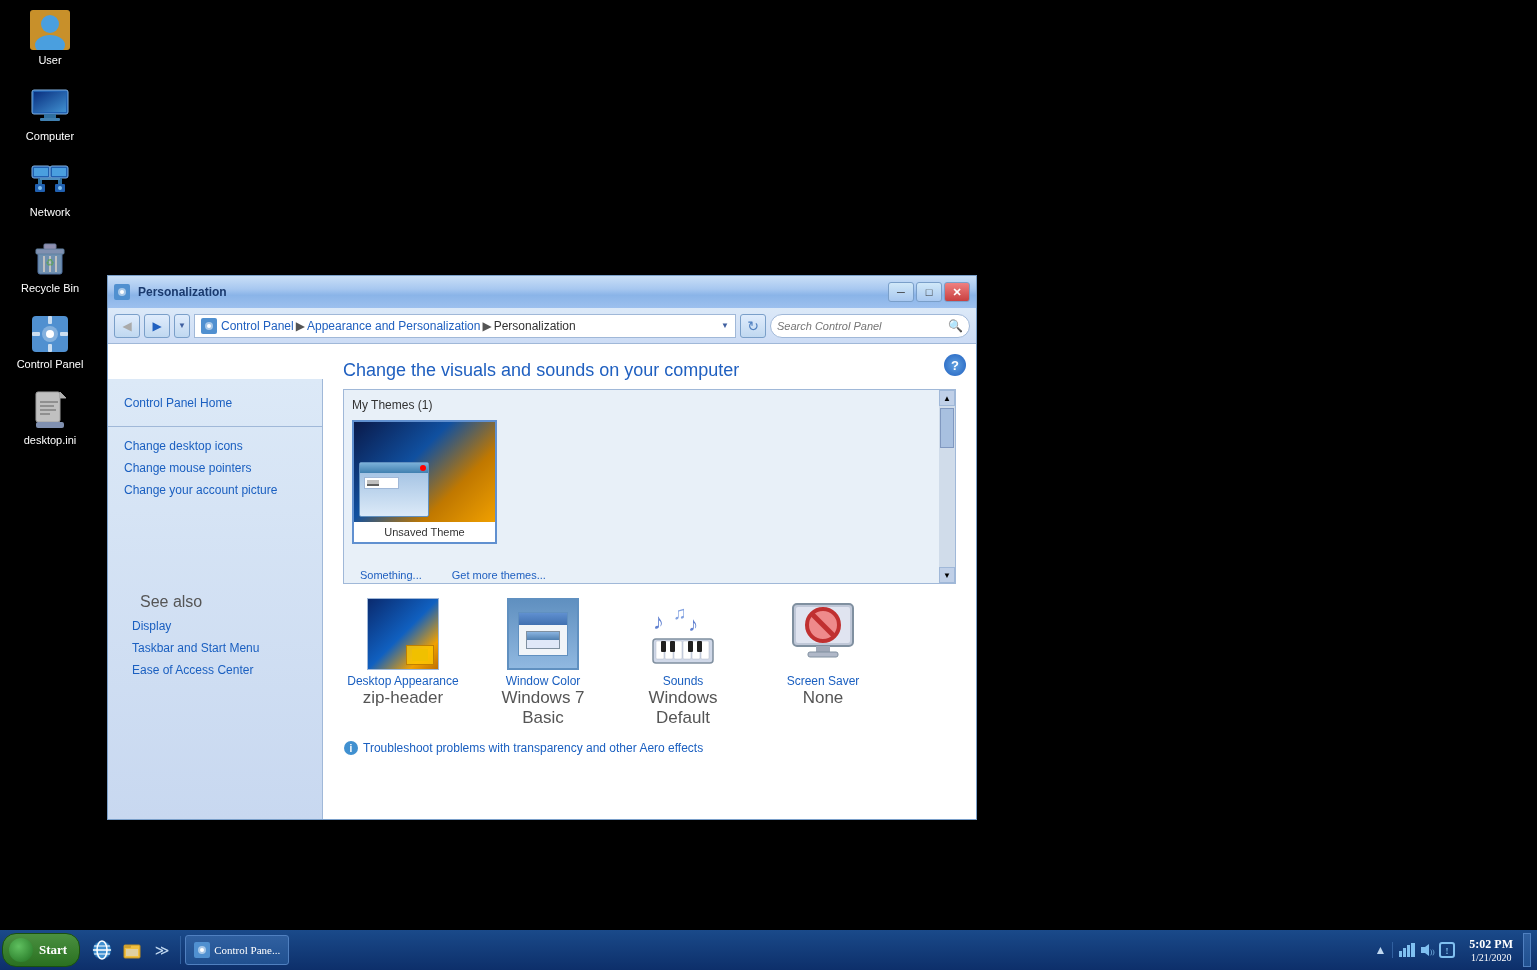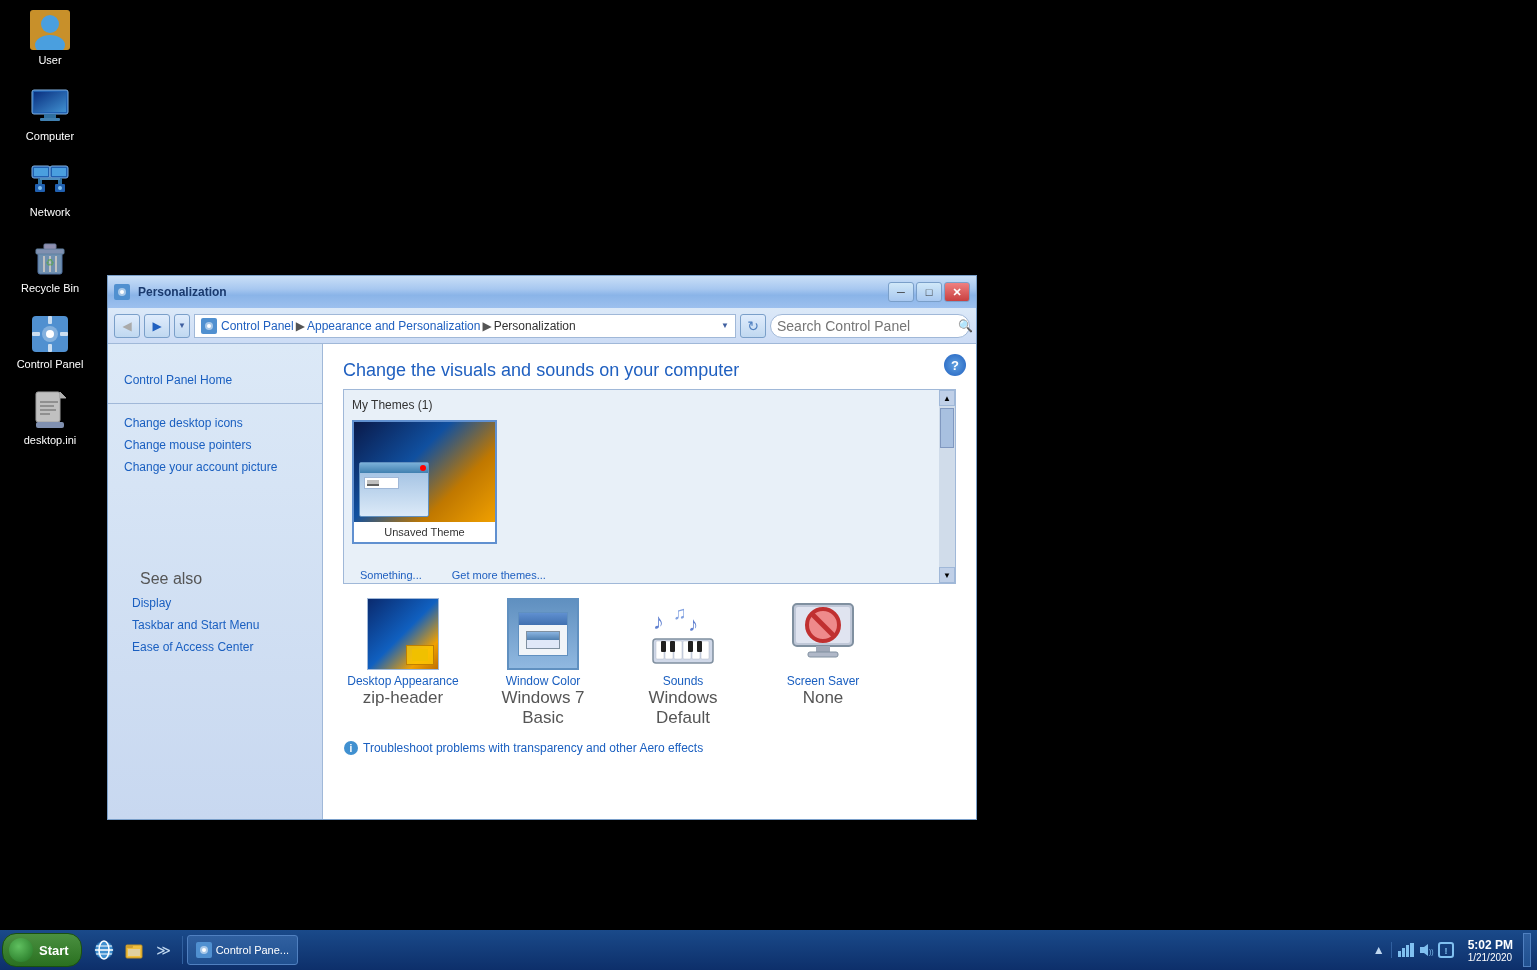--- a/index.html
+++ b/index.html
@@ -163,44 +163,46 @@
       height: 24px;
       width: 200px;
       border-radius: 12px;
       padding: 0 6px;
     }
 
     .search-box input {
       border: none;
       outline: none;
       flex: 1;
-      font-size: 14px;
+      font-size: 11px;
       color: #888;
       background: transparent;
+      font-style: italic;
     }
 
     .search-icon-btn {
       color: #5080c0;
       font-size: 12px;
       cursor: pointer;
     }
 
     
     .window-body {
       display: flex;
       height: calc(100% - 68px);
     }
 
     
     .sidebar {
       width: 215px;
       background: linear-gradient(to bottom, #dce9f7 0%, #c8d8f0 100%);
       border-right: 1px solid #a0b8d8;
-      padding: 25px 0;
+      padding: 13px 0;
       overflow-y: auto;
+      margin-top: 35px;
     }
 
     .sidebar-link {
       display: block;
       padding: 4px 16px;
       color: #1a5fc0;
       font-size: 12px;
       cursor: pointer;
       text-decoration: none;
     }
@@ -420,20 +422,21 @@
       position: absolute;
       bottom: 0;
       left: 0;
       right: 0;
       height: 40px;
       background: linear-gradient(to bottom, #1a4a8a 0%, #0d2f6a 100%);
       display: flex;
       align-items: center;
       padding: 0 2px;
       z-index: 100;
+      font-family: Liberation Serif, serif;
     }
 
     .start-button {
       height: 34px;
       background: linear-gradient(to bottom, #4a9040 0%, #2a7020 100%);
       border-radius: 14px;
       padding: 0 12px 0 6px;
       display: flex; align-items: center; gap: 6px;
       cursor: pointer;
       color: #fff;
@@ -502,21 +505,21 @@
 
     .tray-icon {
       width: 16px; height: 16px;
       display: flex; align-items: center; justify-content: center;
       cursor: pointer;
       font-size: 12px;
       color: #c0d8f0;
     }
 
     .clock {
-      text-align: left;
+      text-align: center;
       color: #fff;
       font-size: 11px;
       padding: 0 4px;
       cursor: pointer;
     }
 
     .clock-time { font-size: 12px; font-weight: bold; }
     .clock-date { font-size: 10px; }
 
     .show-desktop-btn {

